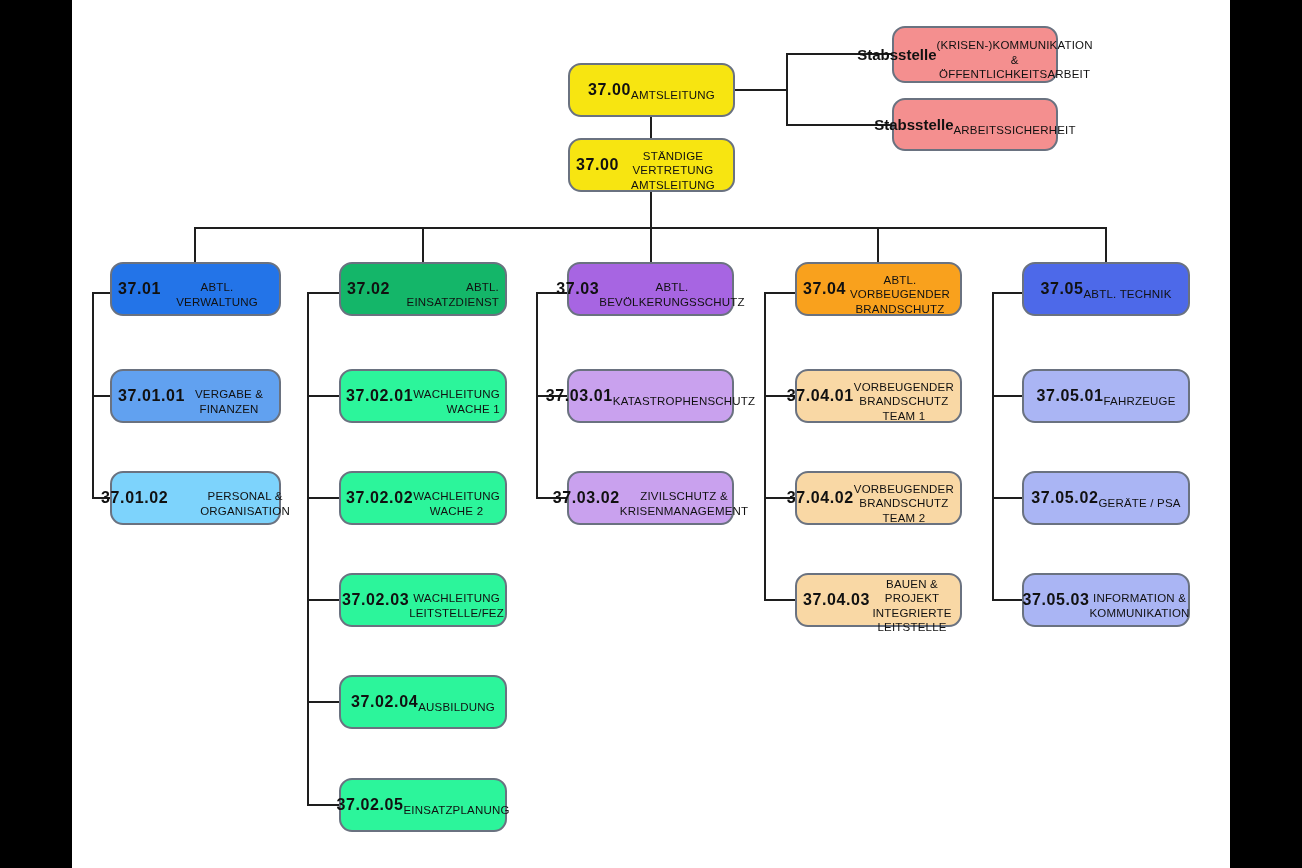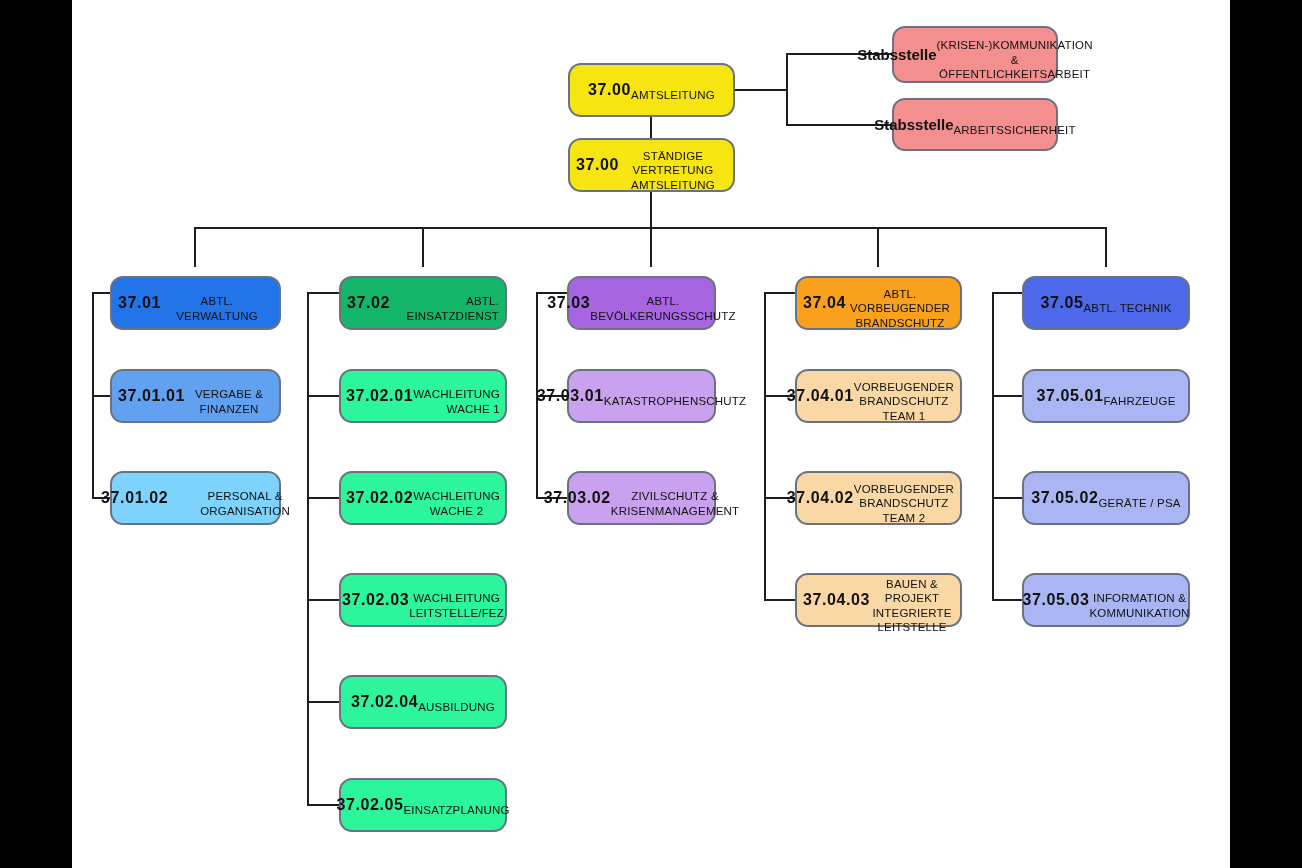--- a/index.html
+++ b/index.html
@@ -48,25 +48,25 @@
     font-size: 11.5px;
     letter-spacing: 0.2px;
     line-height: 1.25;
     white-space: pre-line;
     margin-top: 11px;
   }
 
   
   .c1 { left: 110px;  width: 171px; }
   .c2 { left: 339px;  width: 168px; }
-  .c3 { left: 567px;  width: 149px; }
+  .c3 { left: 567px;  width: 167px; }
   .c4 { left: 795px;  width: 167px; justify-content: flex-end; }
   .c5 { left: 1022px; width: 168px; }
   
-  .rH { top: 276px; height: 54px; }
+  .rH { top: 262px; height: 54px; }
   .r1 { top: 369px; height: 54px; }
   .r2 { top: 471px; height: 54px; }
   .r3 { top: 573px; height: 54px; }
   .r4 { top: 675px; height: 54px; }
   .r5 { top: 778px; height: 54px; }
   
   .root-node   { left: 568px; top: 63px;  width: 167px; height: 54px; }
   .deputy-node { left: 568px; top: 138px; width: 167px; height: 54px; }
   .stab1 { left: 892px; top: 26px; width: 166px; height: 57px; }
   .stab2 { left: 892px; top: 98px; width: 166px; height: 53px; }

